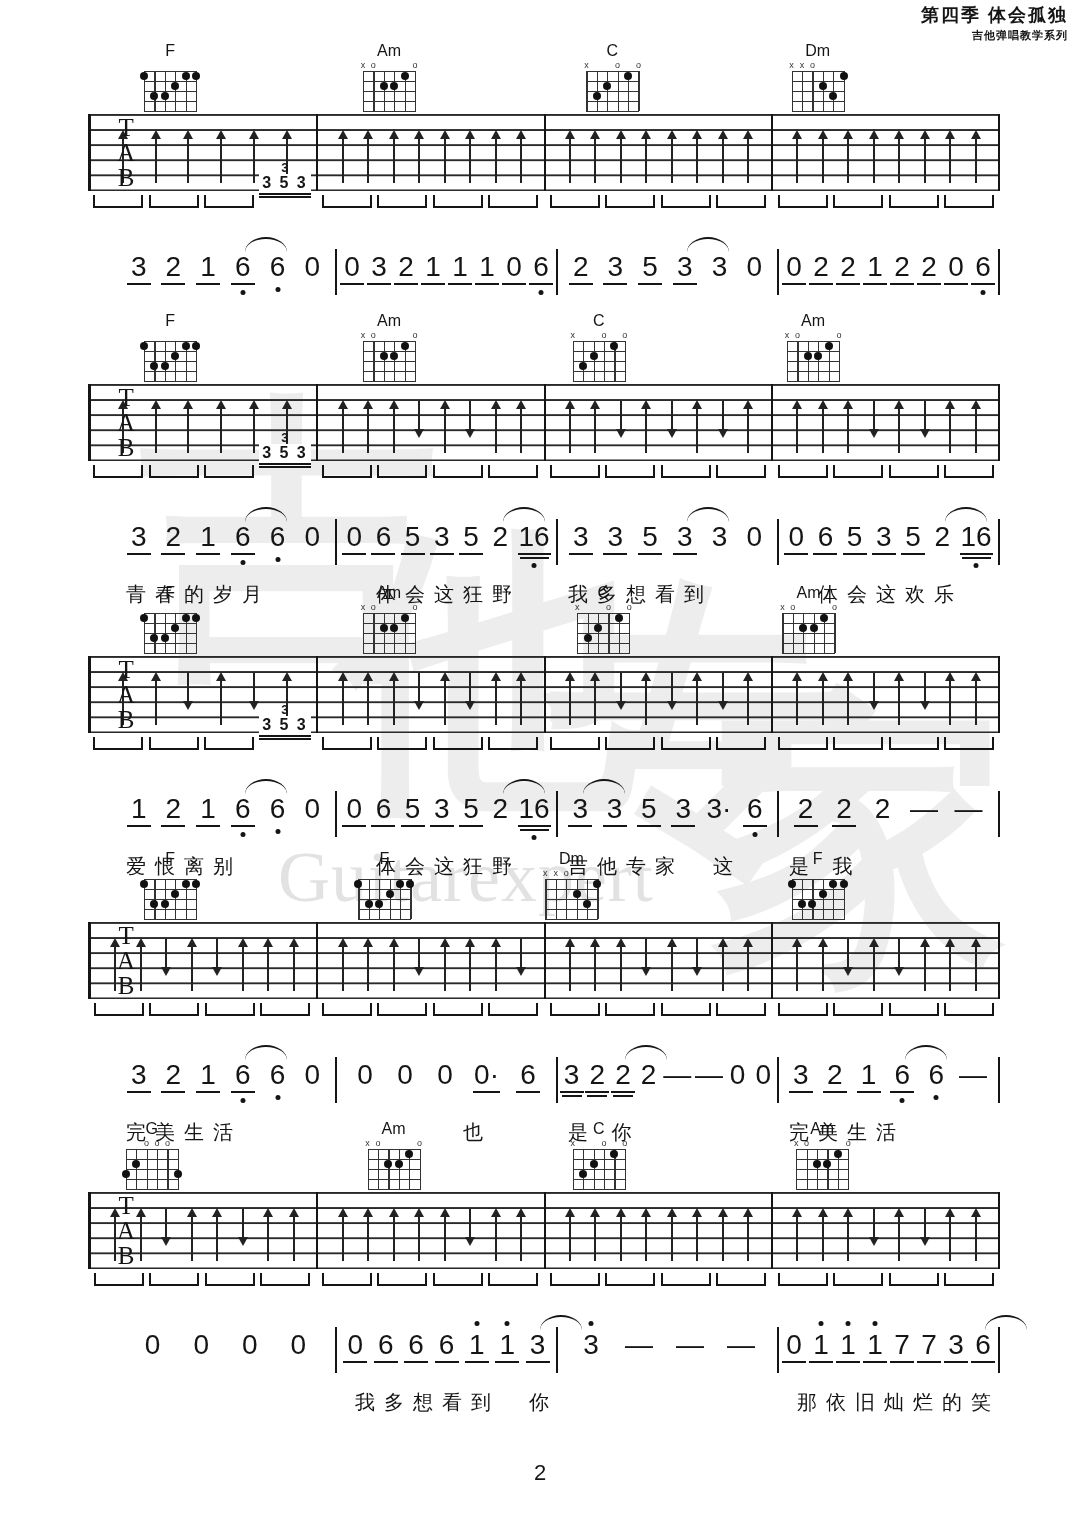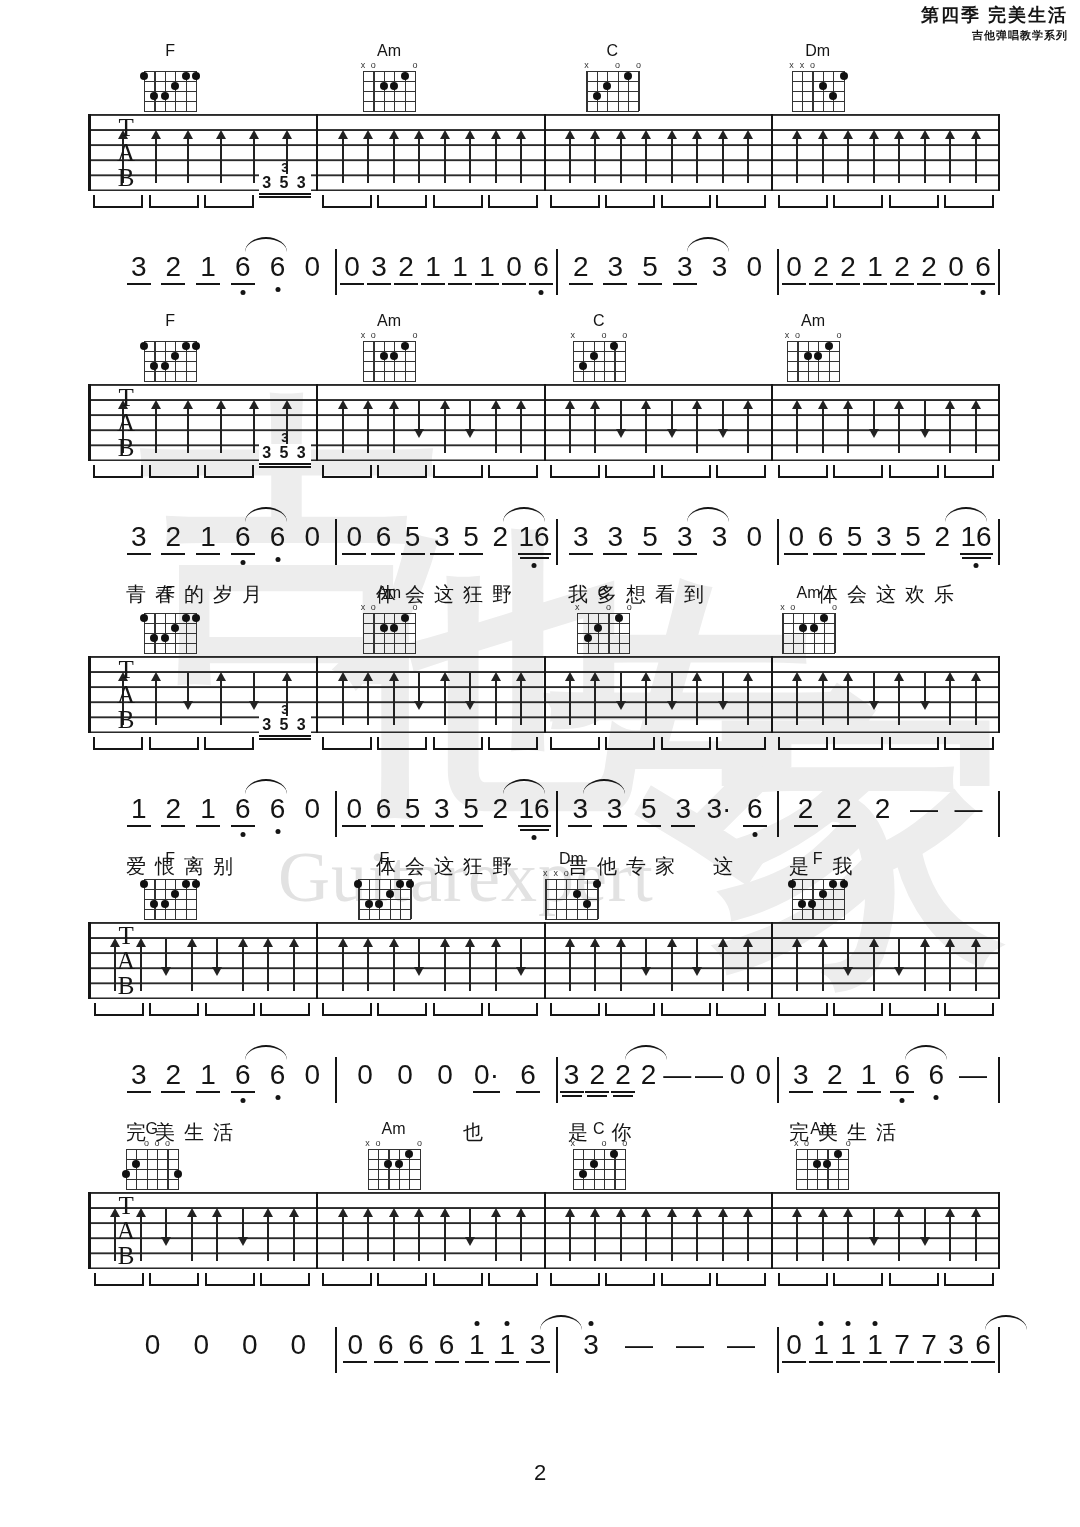--- a/index.html
+++ b/index.html
@@ -68,21 +68,21 @@
   
   .pg{position:absolute;left:0;right:0;top:1460px;text-align:center;font-size:22px;z-index:2;}
   .ntc{position:absolute;left:0;right:0;top:1494px;text-align:center;font-size:13px;font-weight:700;letter-spacing:2px;z-index:2;}
 </style>
 </head>
 <body>
 
 <div class="page">
 
   <div class="hdr">
-    <div class="hdr-title">第四季  完美生活</div>
+    <div class="hdr-title">第四季  体会孤独</div>
     <div class="hdr-sub">吉他弹唱教学系列</div>
   </div>
 
   <div class="wm">
     <div id="wm-cn">
         <span class="wm-ch" style="left: 140px; top: 390px;">吉</span>
         <span class="wm-ch" style="left: 340px; top: 520px;">他</span>
         <span class="wm-ch" style="left: 550px; top: 580px;">专</span>
         <span class="wm-ch" style="left: 710px; top: 690px;">家</span>
       </div>
@@ -1124,18 +1124,24 @@
             <span class="nt u1">0</span>
             <span class="nt u1 h">1</span>
             <span class="nt u1 h">1</span>
             <span class="nt u1 h">1</span>
             <span class="nt u1">7</span>
             <span class="nt u1">7</span>
             <span class="nt u1">3</span>
             <span class="nt u1">6<i class="arc"></i></span>
           </div>
         </div>
+        <div class="lyrics">
+          <div class="lm"></div>
+          <div class="lm">　我多想看到　你</div>
+          <div class="lm"></div>
+          <div class="lm">　那依旧灿烂的笑</div>
+        </div>
       </section>
     </div>
 
   <div class="pg">2</div>
 
 </div>
 
 </body></html>

